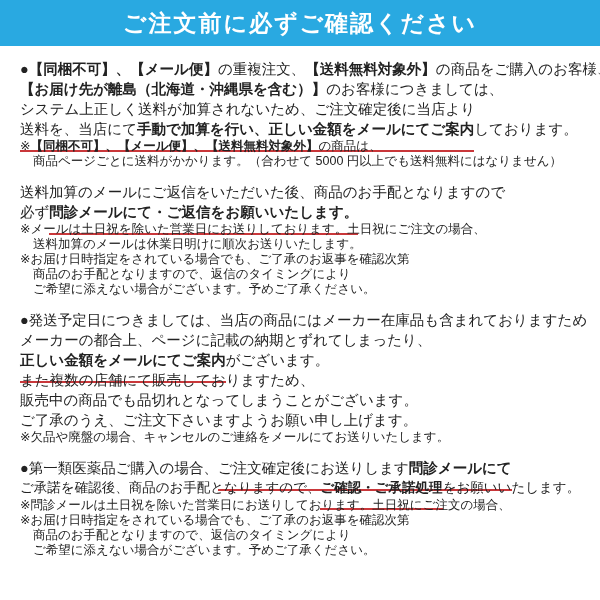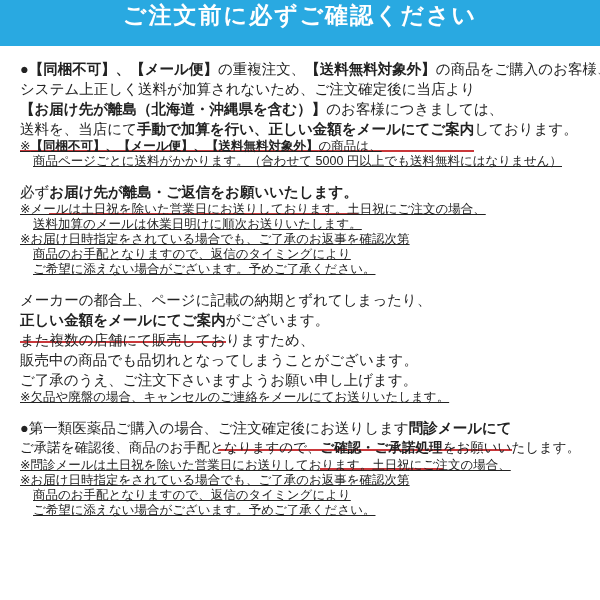--- a/index.html
+++ b/index.html
@@ -3,66 +3,68 @@
 <meta charset="utf-8">
 <style>
   html,body{margin:0;padding:0;}
   body{
     width:600px;height:600px;overflow:hidden;background:#ffffff;
     font-family:"Liberation Sans","DejaVu Sans",sans-serif;
     color:#222222;
   }
   .header{
     height:46px;background:var(--blue,#29a9e1);
-    display:flex;align-items:flex-start;justify-content:center;
+    display:flex;align-items:center;justify-content:center;
   }
   .header span{
     color:#ffffff;font-size:23px;font-weight:bold;letter-spacing:2px;
   }
   .content{
     padding:13px 6px 0 20px;
   }
   .section{margin-bottom:13px;}
   .section:last-child{margin-bottom:12px;}
   .line{white-space:nowrap;}
   .line.main{font-size:14.5px;line-height:20px;}
   .line.mid{font-size:13.5px;line-height:20px;}
-  .line.small{font-size:12.5px;line-height:15px;text-decoration:underline;}
+  .line.small{font-size:12.5px;line-height:15px;}
   .line.indent{padding-left:13px;}
   .b{font-weight:bold;}
   .u{
     border-bottom:2.5px solid var(--red,#cc3333);
     padding-bottom:13px;
   }
 </style>
 </head>
 <body style="--blue: #29a9e1; --red: #c9373a; color: rgb(34, 34, 34); background: rgb(255, 255, 255);">
 
 <div class="header">
   <span>ご注文前に必ずご確認ください</span>
 </div>
 
 <div class="content">
     <div class="section">
       <div class="line main"><span class="">●</span><span class="b ">【同梱不可】、【メール便】</span><span class="">の重複注文、</span><span class="b ">【送料無料対象外】</span><span class="">の商品をご購入のお客様、</span></div>
+      <div class="line main"><span class="b ">【お届け先が離島（北海道・沖縄県を含む）】</span><span class="">のお客様につきましては、</span></div>
       <div class="line main"><span class="">システム上正しく送料が加算されないため、ご注文確定後に当店より</span></div>
-      <div class="line main"><span class="b ">【お届け先が離島（北海道・沖縄県を含む）】</span><span class="">のお客様につきましては、</span></div>
       <div class="line main"><span class="u">送料を、当店にて</span><span class="b u">手動で加算を行い、正しい金額をメールにてご案内</span><span class="">しております。</span></div>
       <div class="line small"><span class="">※</span><span class="b ">【同梱不可】、【メール便】、【送料無料対象外】</span><span class="">の商品は、</span></div>
       <div class="line small indent"><span class="">商品ページごとに送料がかかります。（合わせて 5000 円以上でも送料無料にはなりません）</span></div>
     </div>
     <div class="section">
-      <div class="line main"><span class="">必ず</span><span class="b u">お届け先が離島・ご返信をお願いいたします。</span></div>
+      <div class="line main"><span class="">送料加算のメールにご返信をいただいた後、商品のお手配となりますので</span></div>
+      <div class="line main"><span class="">必ず</span><span class="b u">問診メールにて・ご返信をお願いいたします。</span></div>
       <div class="line small"><span class="">※メールは土日祝を除いた営業日にお送りしております。土日祝にご注文の場合、</span></div>
       <div class="line small indent"><span class="">送料加算のメールは休業日明けに順次お送りいたします。</span></div>
       <div class="line small"><span class="">※お届け日時指定をされている場合でも、ご了承のお返事を確認次第</span></div>
       <div class="line small indent"><span class="">商品のお手配となりますので、返信のタイミングにより</span></div>
       <div class="line small indent"><span class="">ご希望に添えない場合がございます。予めご了承ください。</span></div>
     </div>
     <div class="section">
+      <div class="line main"><span class="">●発送予定日につきましては、当店の商品にはメーカー在庫品も含まれておりますため</span></div>
       <div class="line main"><span class="">メーカーの都合上、ページに記載の納期とずれてしまったり、</span></div>
       <div class="line main"><span class="b u">正しい金額をメールにてご案内</span><span class="">がございます。</span></div>
       <div class="line main"><span class="">また複数の店舗にて販売しておりますため、</span></div>
       <div class="line main"><span class="">販売中の商品でも品切れとなってしまうことがございます。</span></div>
       <div class="line main"><span class="">ご了承のうえ、ご注文下さいますようお願い申し上げます。</span></div>
       <div class="line small"><span class="">※欠品や廃盤の場合、キャンセルのご連絡をメールにてお送りいたします。</span></div>
     </div>
     <div class="section">
       <div class="line main"><span class="">●第一類医薬品ご購入の場合、</span><span class="u">ご注文確定後にお送りします</span><span class="b u">問診メールにて</span></div>
       <div class="line mid"><span class="">ご承諾を確認後、商品のお手配となりますので、</span><span class="b u">ご確認・ご承諾処理</span><span class="">をお願いいたします。</span></div>

